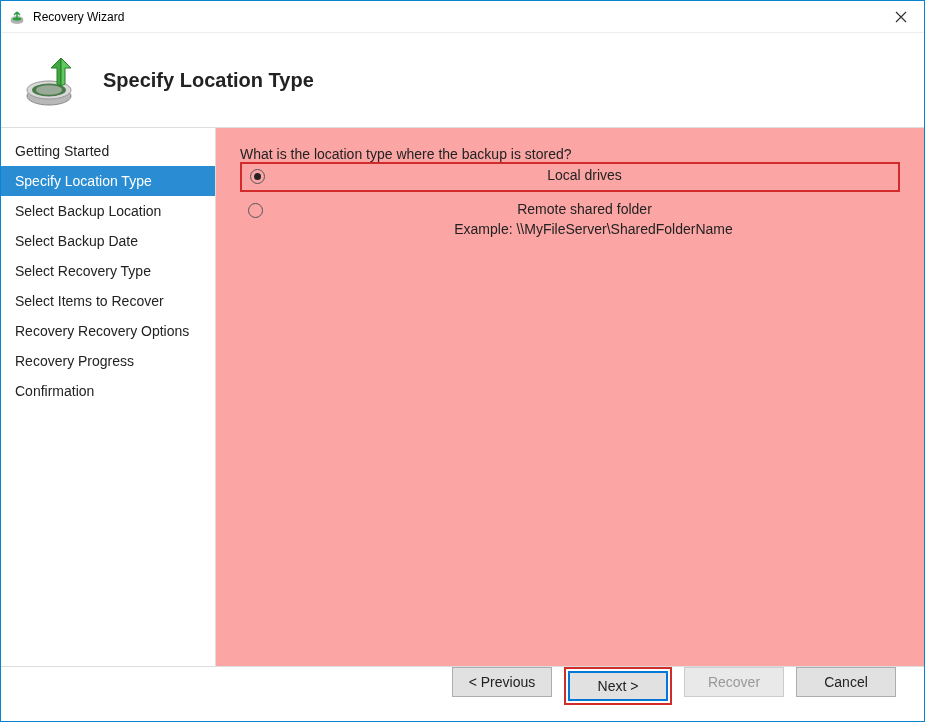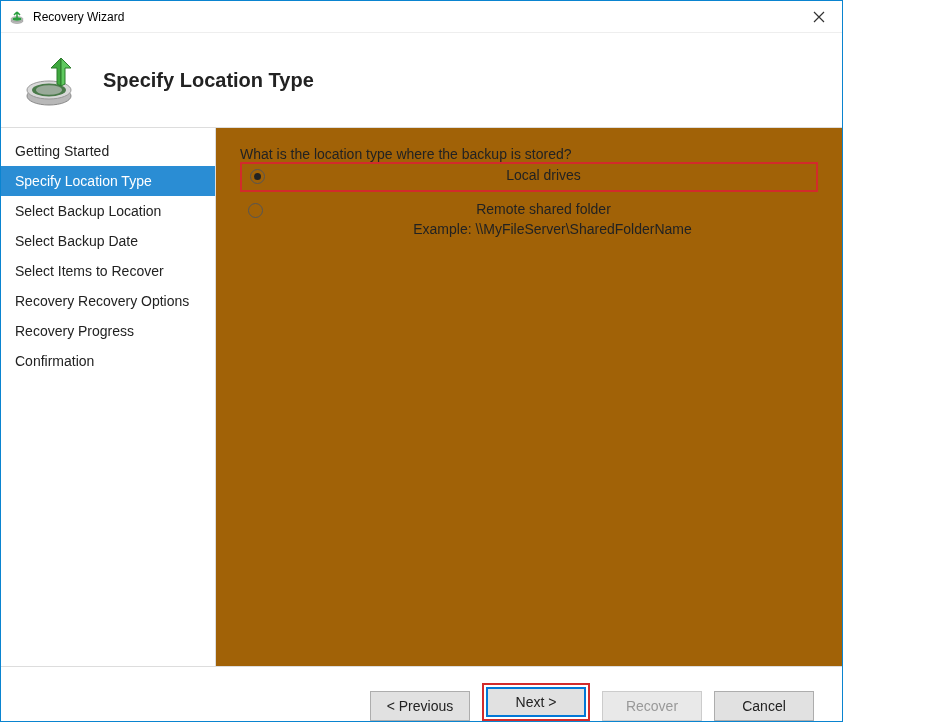--- a/index.html
+++ b/index.html
@@ -5,26 +5,26 @@
     * { box-sizing: border-box; margin: 0; padding: 0; }
     body {
       font-family: "Segoe UI", Tahoma, sans-serif;
       font-size: 13px;
       background: #fff;
       width: 925px;
       height: 722px;
       overflow: hidden;
     }
     .window {
-      width: 843px;
+      width: 925px;
       height: 722px;
       border: 1px solid #0a84d0;
       display: flex;
       flex-direction: column;
-      background: #a16207;
+      background: #fca5a5;
     }
     .titlebar {
       height: 32px;
       display: flex;
       align-items: center;
       padding: 0 0 0 8px;
       background: #fff;
       border-bottom: 1px solid #eee;
     }
     .titlebar-icon {
@@ -135,21 +135,21 @@
       padding-top: 1px;
     }
     .option-example {
       font-size: 14px;
       color: #222;
       padding: 4px 0 2px 18px;
     }
     .footer {
       height: 54px;
       display: flex;
-      align-items: flex-end;
+      align-items: flex-start;
       justify-content: flex-end;
       padding: 0 28px;
       gap: 12px;
       background: #fff;
     }
     .btn {
       height: 30px;
       min-width: 100px;
       padding: 0 14px;
       font-size: 14px;
@@ -208,20 +208,21 @@
     </span>
     <div class="header-title">Specify Location Type</div>
   </div>
 
   <div class="body">
     <div class="sidebar">
       <div class="sidebar-item">Getting Started</div>
       <div class="sidebar-item active">Specify Location Type</div>
       <div class="sidebar-item">Select Backup Location</div>
       <div class="sidebar-item">Select Backup Date</div>
+      <div class="sidebar-item">Select Recovery Type</div>
       <div class="sidebar-item">Select Items to Recover</div>
       <div class="sidebar-item">Recovery Recovery Options</div>
       <div class="sidebar-item">Recovery Progress</div>
       <div class="sidebar-item">Confirmation</div>
     </div>
 
     <div class="main">
       <div class="prompt">What is the location type where the backup is stored?</div>
 
       <div class="option-group highlighted">

